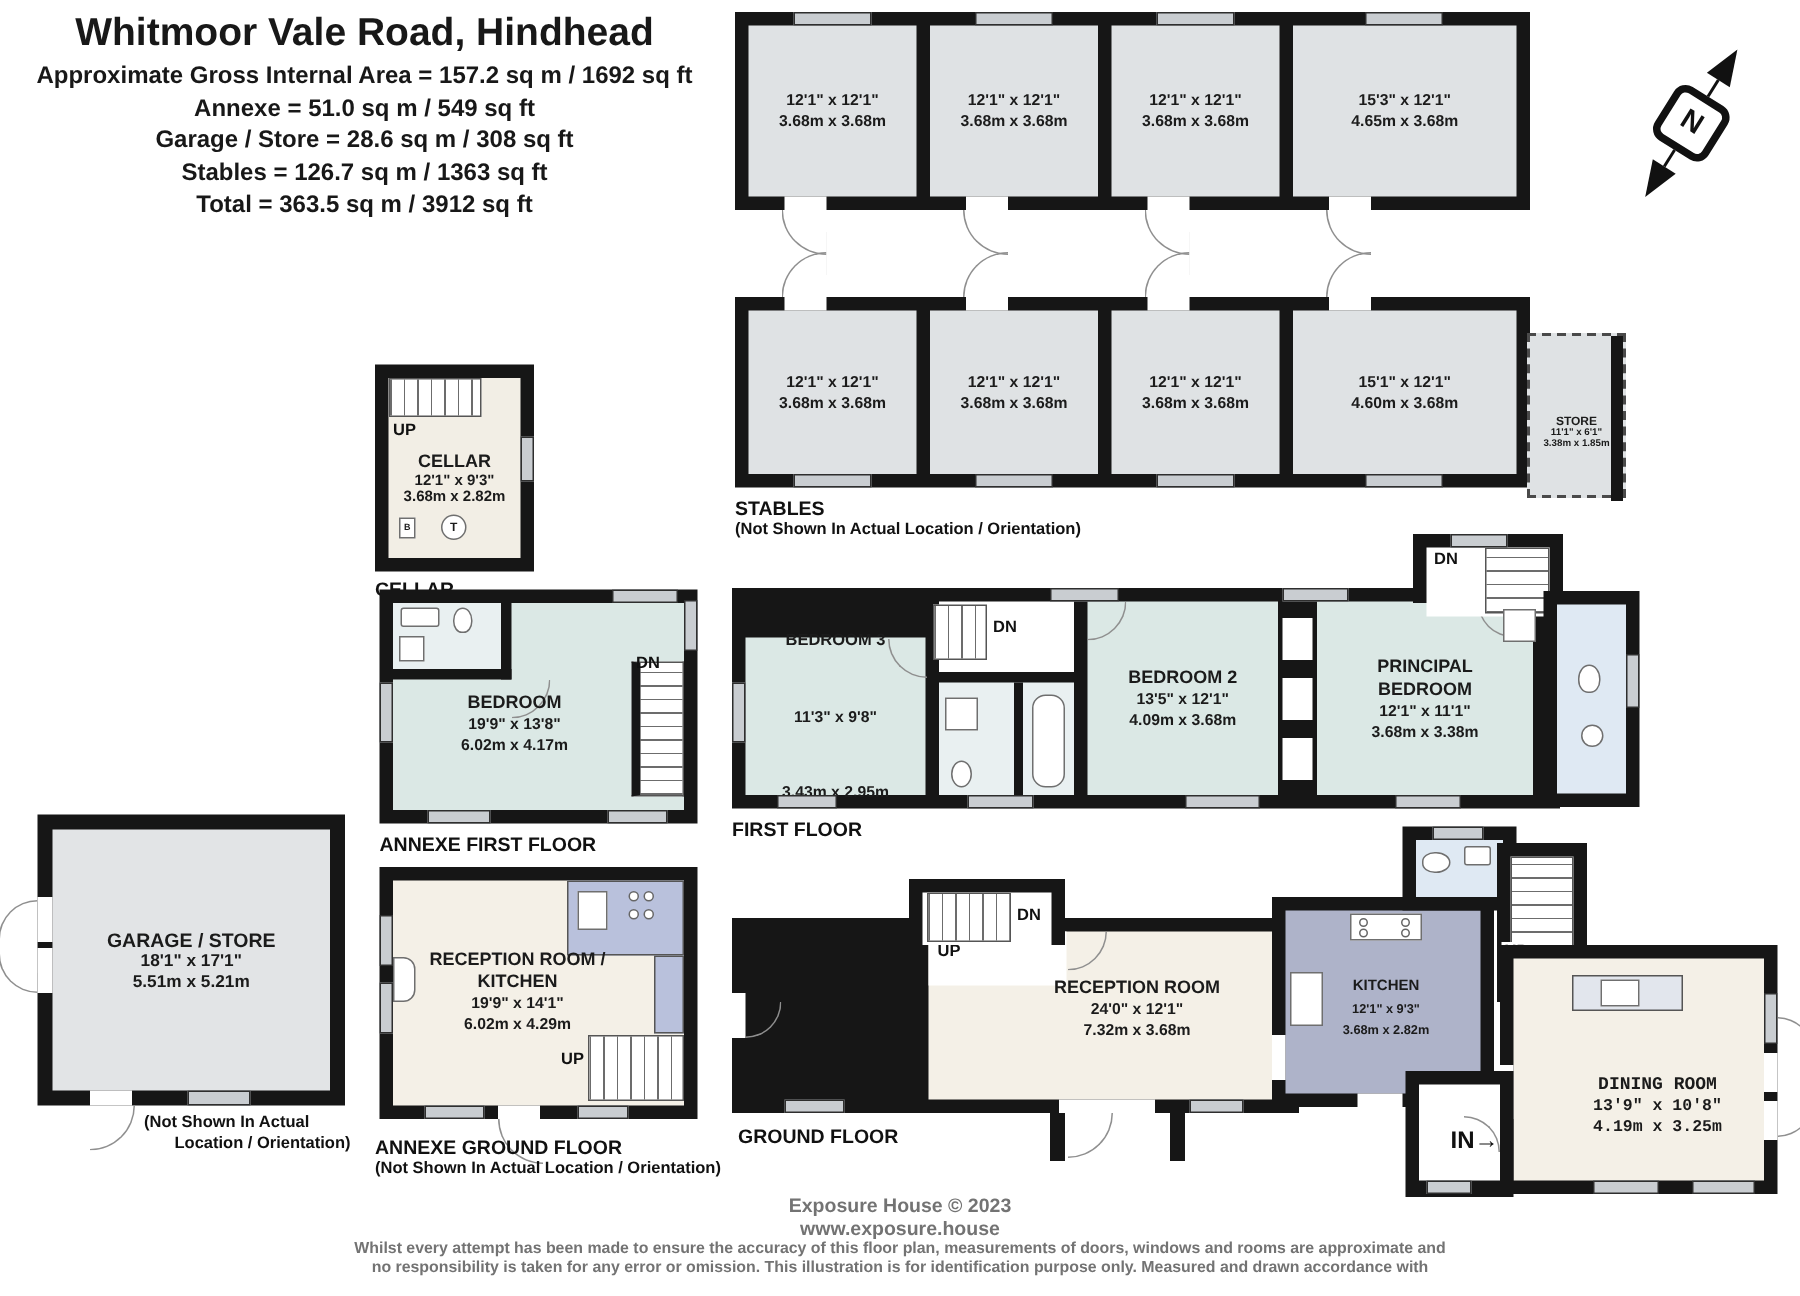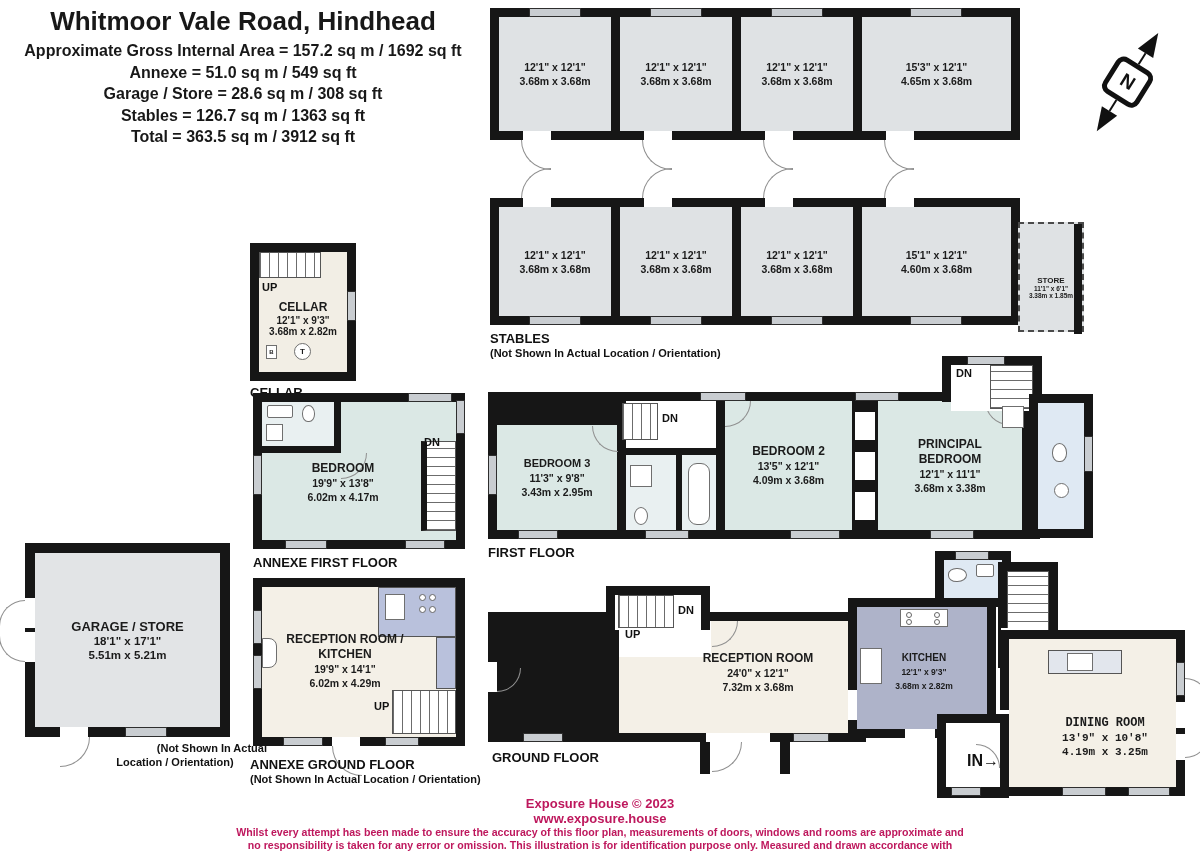--- a/index.html
+++ b/index.html
@@ -31,21 +31,21 @@
   .compass{position:absolute;left:1082px;top:22px;width:90px;height:124px;}
   .needle{position:absolute;left:25px;top:2px;width:40px;height:118px;display:flex;flex-direction:column;
           align-items:center;transform:rotate(32deg);transform-origin:50% 50%;}
   .tri-up{width:0;height:0;border-left:9px solid transparent;border-right:9px solid transparent;border-bottom:24px solid #111;}
   .tri-dn{width:0;height:0;border-left:9px solid transparent;border-right:9px solid transparent;border-top:24px solid #111;}
   .shaft{width:2.5px;height:13px;background:#111;}
   .nbox{width:32px;height:32px;border:5px solid #111;border-radius:9px;background:#fff;
         display:flex;align-items:center;justify-content:center;font-size:19px;font-weight:bold;color:#111;}
   .store{position:absolute;border:2px dashed #4a4a4a;box-sizing:border-box;display:flex;flex-direction:column;
          align-items:center;justify-content:center;text-align:center;font-weight:bold;}
-  .footer{position:absolute;left:100px;top:796px;width:1000px;text-align:center;color:#be185d;font-weight:bold;}
+  .footer{position:absolute;left:100px;top:796px;width:1000px;text-align:center;color:#737373;font-weight:bold;}
   .footer .f1{font-size:13px;line-height:15px;}
   .footer .fd{font-size:10.6px;line-height:13px;}
   .notch{position:absolute;background:#fff;}
   .dot{position:absolute;border-radius:50%;border:1px solid #666;background:#fff;box-sizing:border-box;}
 </style>
 </head>
 <body>
 
 <div class="plan">
 
@@ -173,21 +173,21 @@
   <div class="lbl" style="left:424px;top:436px;font-size:11px;">DN</div>
   <div class="win" style="left:408px;top:393px;width:44px;height:9px;"></div>
   <div class="win" style="left:253px;top:455px;width:9px;height:40px;"></div>
   <div class="win" style="left:285px;top:540px;width:42px;height:9px;"></div>
   <div class="win" style="left:405px;top:540px;width:40px;height:9px;"></div>
   <div class="win" style="left:456px;top:400px;width:9px;height:34px;"></div>
   <div class="lbl floorlabel" style="left:253px;top:555px;">ANNEXE FIRST FLOOR</div>
 
   <div class="wallbox" style="left:488px;top:392px;width:552px;height:147px;">
 
-    <div class="room" style="left:9px;top:33px;width:120px;height:105px;background:var(--teal);">
+    <div class="room" style="left:9px;top:33px;width:120px;height:105px;background:var(--teal);gap:36px;">
       <div class="rname" style="font-size:11px;">BEDROOM 3</div>
       <div class="rdim">11'3" x 9'8"</div>
       <div class="rdim">3.43m x 2.95m</div>
     </div>
 
     <div style="position:absolute;left:138px;top:9px;width:90px;height:47px;background:#fff;"></div>
     <div class="stairs-v" style="left:134px;top:11px;width:36px;height:37px;"></div>
     <div class="lbl" style="left:174px;top:20px;font-size:11px;">DN</div>
 
     <div style="position:absolute;left:138px;top:56px;width:90px;height:82px;background:var(--bath);border-top:7px solid var(--wall);box-sizing:border-box;">
@@ -252,21 +252,21 @@
       <div class="rdim" style="font-size:11.5px;">5.51m x 5.21m</div>
     </div>
     <div class="gap" style="left:0;top:55px;width:10px;height:30px;"></div>
     <div class="gap" style="left:0;top:89px;width:10px;height:30px;"></div>
     <div class="gap" style="left:35px;top:184px;width:28px;height:10px;"></div>
     <div class="win" style="left:100px;top:184px;width:42px;height:10px;"></div>
   </div>
   <div class="arc tl" style="left:-1px;top:600px;width:26px;height:26px;"></div>
   <div class="arc bl" style="left:-1px;top:636px;width:26px;height:26px;"></div>
   <div class="arc br" style="left:60px;top:737px;width:30px;height:30px;"></div>
-  <div class="note" style="left:107px;top:742px;width:160px;text-align:right;">(Not Shown In Actual</div>
+  <div class="note" style="left:96px;top:742px;width:160px;text-align:left;">(Not Shown In Actual</div>
   <div class="note" style="left:95px;top:756px;width:160px;text-align:center;">Location / Orientation)</div>
 
   <div class="wallbox" style="left:253px;top:578px;width:212px;height:168px;">
     <div class="room" style="left:9px;top:9px;width:194px;height:150px;background:var(--cream);"></div>
     <div style="position:absolute;left:125px;top:9px;width:78px;height:50px;background:var(--counter);border:1px solid #555;box-sizing:border-box;">
       <div class="fix" style="left:6px;top:6px;width:20px;height:26px;"></div>
     </div>
     <div style="position:absolute;left:183px;top:59px;width:20px;height:52px;background:var(--counter);border:1px solid #555;box-sizing:border-box;"></div>
     <div class="dot" style="left:166px;top:16px;width:7px;height:7px;"></div>
     <div class="dot" style="left:166px;top:28px;width:7px;height:7px;"></div>

